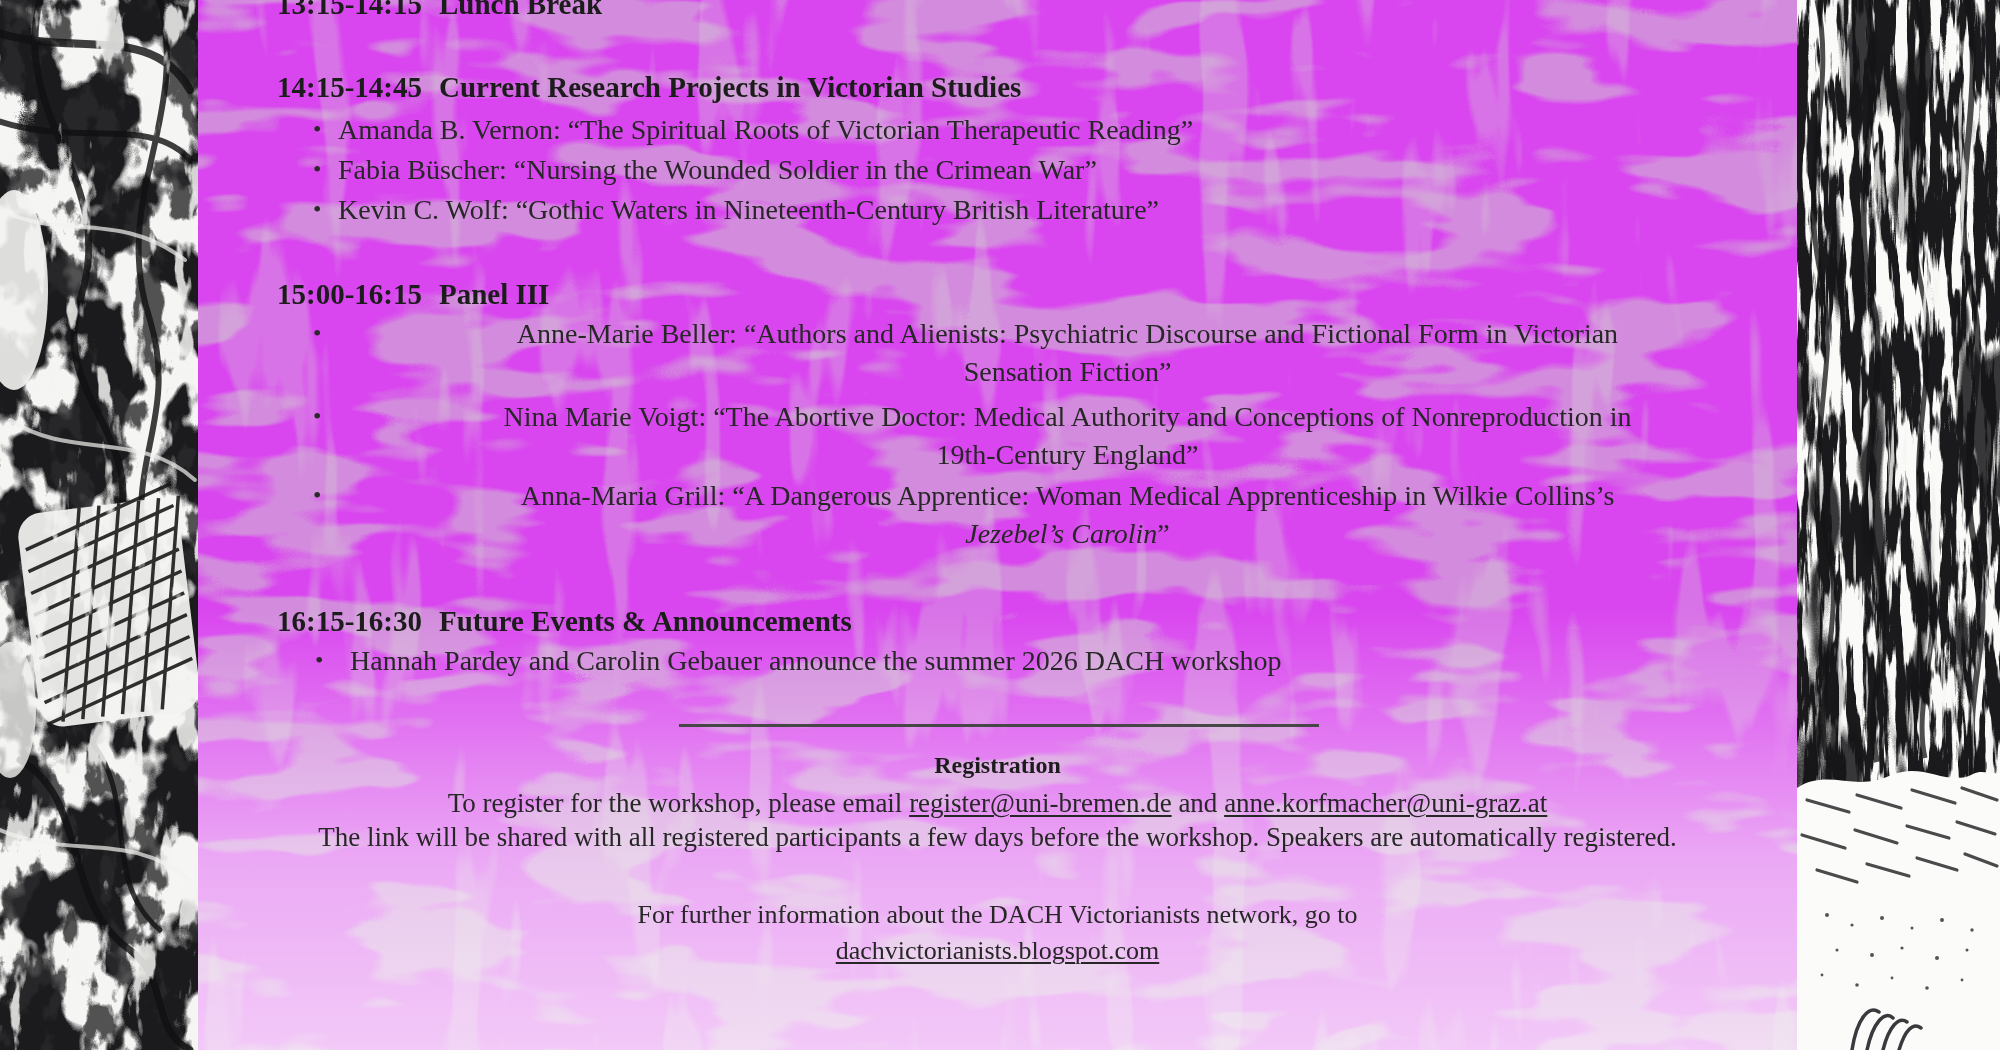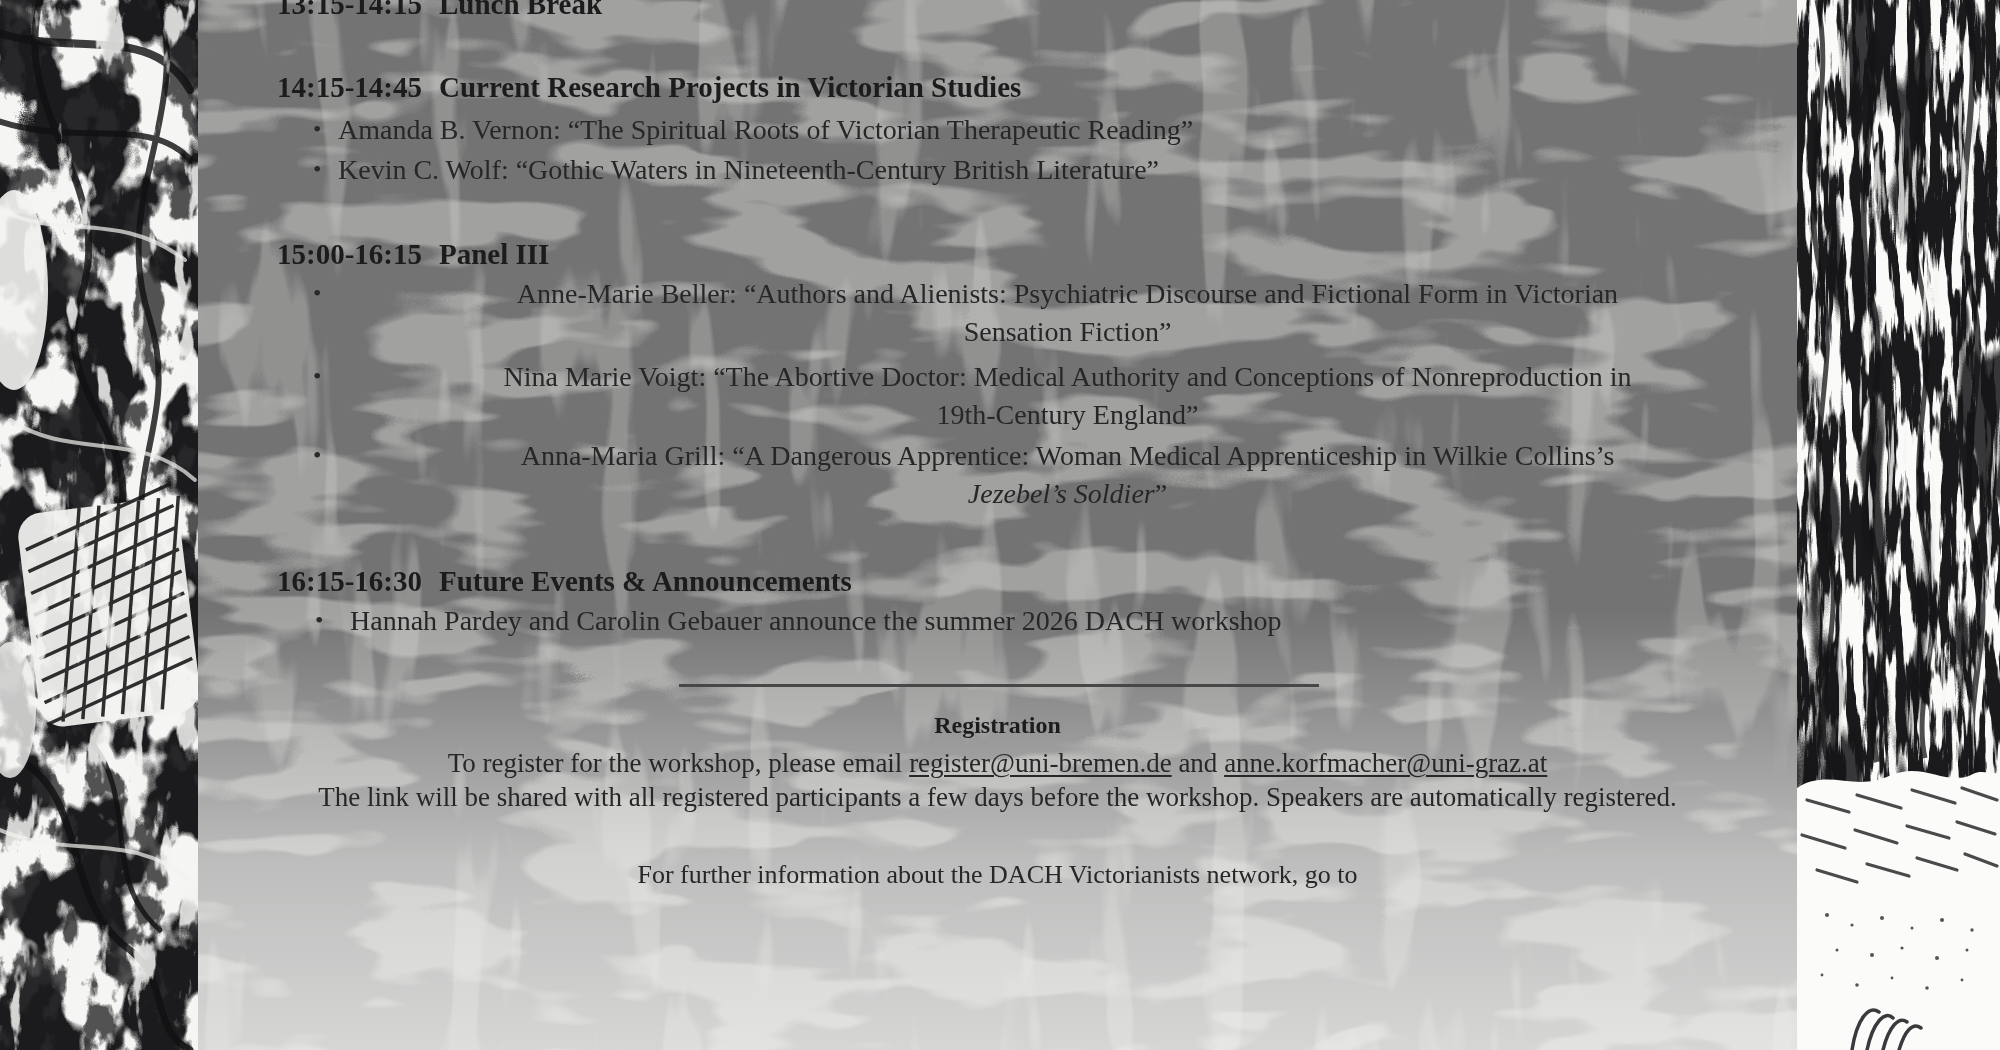--- a/index.html
+++ b/index.html
@@ -1,16 +1,16 @@
 <!DOCTYPE html>
 <html><head>
 <meta charset="utf-8">
 <style>
   html,body{margin:0;padding:0;background:#dddddd;}
-  .page{position:relative;width:2000px;height:1050px;overflow:hidden;background:#737373;
+  .page{position:relative;width:2000px;height:1050px;overflow:hidden;background:#d946ef;
         font-family:"Liberation Serif","DejaVu Serif",serif;}
   
   .strip{position:absolute;top:0;height:1050px;display:block;}
   .strip.left{left:0;width:198px;}
   .strip.right{right:0;width:203px;}
   
   .content{position:absolute;left:198px;top:0;width:1599px;height:1050px;overflow:hidden;}
   .wash{position:absolute;left:0;top:0;z-index:0;}
   .bottom-fade{position:absolute;left:0;top:0;width:100%;height:100%;z-index:1;
        background:linear-gradient(180deg,rgba(250,250,249,0) 58%,rgba(250,250,249,.55) 82%,rgba(252,252,251,.72) 100%);}
@@ -121,55 +121,59 @@
     <div class="flow">
 
       <h2 class="sec" style="margin-top:-14px"><span class="time">13:15-14:15</span><span class="ttl">Lunch Break</span></h2>
 
       <h2 class="sec" style="margin-top:47px"><span class="time">14:15-14:45</span><span class="ttl">Current Research Projects in Victorian Studies</span></h2>
       <ul class="blist" style="margin-top:5px">
         <li>
             <span class="l">Amanda B. Vernon: “The Spiritual Roots of Victorian Therapeutic Reading”</span>
           </li>
         <li>
+            <span class="l">Fabia Büscher: “Nursing the Wounded Soldier in the Crimean War”</span>
+          </li>
+        <li>
             <span class="l">Kevin C. Wolf: “Gothic Waters in Nineteenth-Century British Literature”</span>
           </li>
       </ul>
 
 
       <h2 class="sec" style="margin-top:46px"><span class="time">15:00-16:15</span><span class="ttl">Panel III</span></h2>
       <ul class="blist tight" style="margin-top:3px">
         <li>
           <span class="l">Anne-Marie Beller: “Authors and Alienists: Psychiatric Discourse and Fictional Form in Victorian</span>
           <span class="l">Sensation Fiction”</span>
         </li>
         <li style="margin-top:7px">
           <span class="l">Nina Marie Voigt: “The Abortive Doctor: Medical Authority and Conceptions of Nonreproduction in</span>
           <span class="l">19th-Century England”</span>
         </li>
         <li style="margin-top:3px">
           <span class="l">Anna-Maria Grill: “A Dangerous Apprentice: Woman Medical Apprenticeship in Wilkie Collins’s</span>
-          <span class="l"><em>Jezebel’s Soldier</em><span>”</span></span>
+          <span class="l"><em>Jezebel’s Carolin</em><span>”</span></span>
         </li>
       </ul>
 
       <h2 class="sec" style="margin-top:50px"><span class="time">16:15-16:30</span><span class="ttl">Future Events &amp; Announcements</span></h2>
       <ul class="blist sp" style="margin-top:2px">
         <li>
             <span class="l">Hannah Pardey and Carolin Gebauer announce the summer 2026 DACH workshop</span>
           </li>
       </ul>
 
       <hr class="divider" style="margin-top:43px">
 
       <p class="cline cbold" style="margin-top:21px">Registration</p>
       <p class="cline" style="margin-top:6px"><span>To register for the workshop, please email </span><a class="u" href="#">register@uni-bremen.de</a><span> and </span><a class="u" href="#">anne.korfmacher@uni-graz.at</a></p>
       <p class="cline" style="margin-top:4px">The link will be shared with all registered participants a few days before the workshop. Speakers are automatically registered.</p>
 
       <p class="cline foot" style="margin-top:48px">For further information about the DACH Victorianists network, go to</p>
+      <p class="cline foot" style="margin-top:6px"><a class="u" href="#">dachvictorianists.blogspot.com</a></p>
     </div>
   </div>
 
   <svg class="strip right" width="203" height="1050" viewBox="0 0 203 1050" xmlns="http://www.w3.org/2000/svg">
     <defs>
       <filter id="etchR1" x="-5%" y="-2%" width="110%" height="104%" color-interpolation-filters="sRGB">
         <feTurbulence type="fractalNoise" baseFrequency="0.09 0.012" numOctaves="4" seed="23"></feTurbulence>
         <feColorMatrix type="matrix" values="0 0 0 0 0  0 0 0 0 0  0 0 0 0 0  7 7 7 0 -9.7" result="m"></feColorMatrix>
         <feComposite in="SourceGraphic" in2="m" operator="in"></feComposite>
       </filter>

